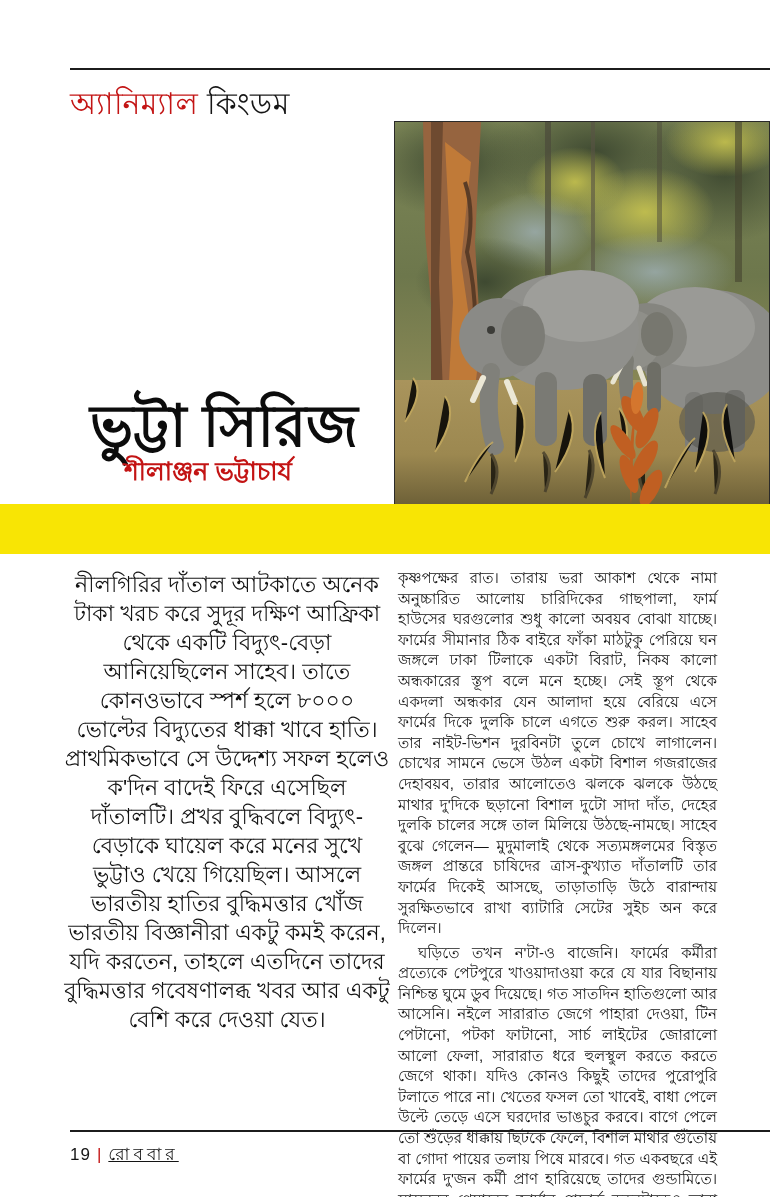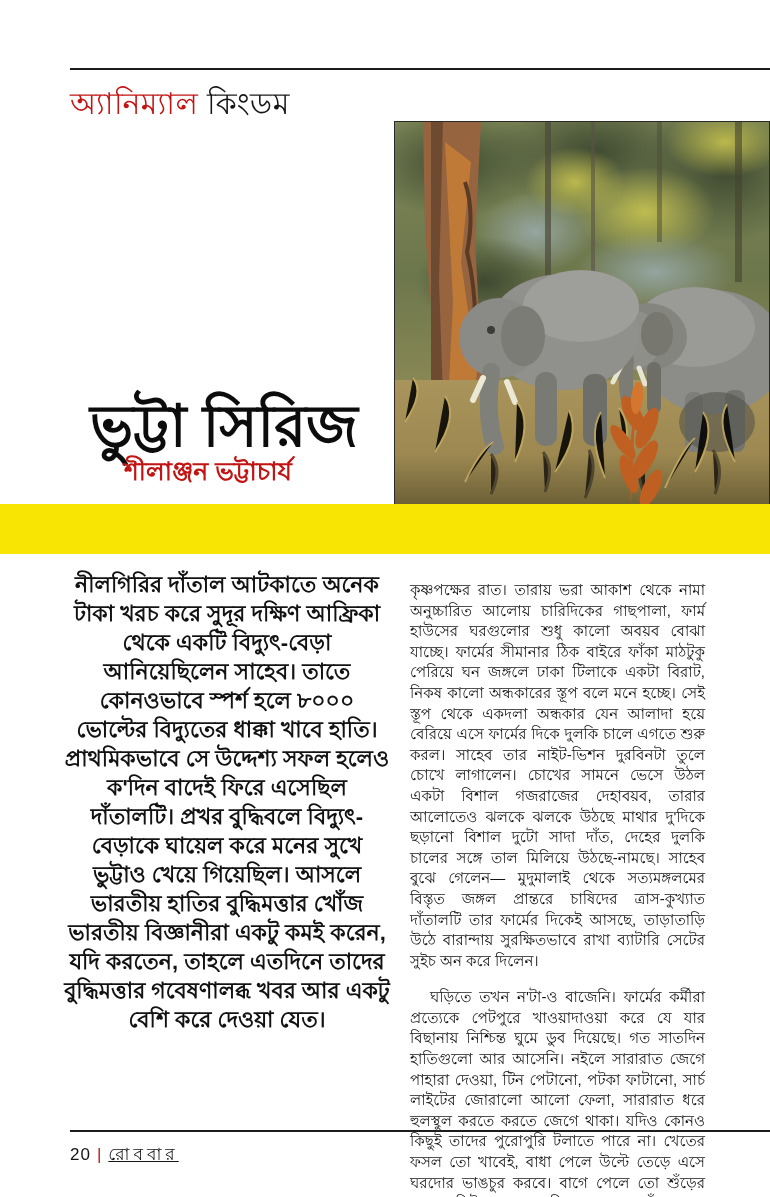--- a/index.html
+++ b/index.html
@@ -16,27 +16,27 @@
   
   .photo-frame{left:394px;top:121px;width:376px;height:384px;border:1px solid #2a2a2a;box-sizing:border-box;overflow:hidden;background:#77804f;}
   
   .title{left:58px;top:352px;width:332px;text-align:center;font-size:58px;line-height:1.3;font-weight:bold;color:#0c0c0c;margin-top:36px;}
   .author{left:58px;top:452px;width:300px;text-align:center;font-size:25px;font-weight:bold;color:#c31414;}
   
   .band{left:0;top:504px;width:770px;height:50px;background:#f8e504;}
   
   .col-left{
     left:64px;top:570px;width:326px;
-    font-size:22px;line-height:29px;text-align:center;color:#121212;font-weight:700;
+    font-size:22px;line-height:29px;text-align:center;color:#121212;font-weight:400;
   }
   .col-right{
     left:394px;top:564px;width:327px;
     font-size:15px;line-height:20.6px;text-align:justify;color:#141414;
   }
-  .col-right p{margin:16px;}
+  .col-right p{margin:4px;}
   .col-right p.indent{text-indent:20px;}
   
   .rule-bottom{left:70px;top:1130px;width:700px;height:2px;background:#1c1c1c;}
   .footer{left:70px;top:1141px;font-size:17px;letter-spacing:1px;color:#141414;white-space:nowrap;}
   .footer .sep{color:#c31414;padding:0 6px;}
   .footer .mag{letter-spacing:4px;text-decoration:underline;}
 </style>
 </head>
 <body>
 
@@ -168,14 +168,14 @@
 <div class="abs col-left">নীলগিরির দাঁতাল আটকাতে অনেক টাকা খরচ করে সুদূর দক্ষিণ আফ্রিকা থেকে একটি বিদ্যুৎ-বেড়া আনিয়েছিলেন সাহেব। তাতে কোনওভাবে স্পর্শ হলে ৮০০০ ভোল্টের বিদ্যুতের ধাক্কা খাবে হাতি। প্রাথমিকভাবে সে উদ্দেশ্য সফল হলেও ক'দিন বাদেই ফিরে এসেছিল দাঁতালটি। প্রখর বুদ্ধিবলে বিদ্যুৎ-বেড়াকে ঘায়েল করে মনের সুখে ভুট্টাও খেয়ে গিয়েছিল। আসলে ভারতীয় হাতির বুদ্ধিমত্তার খোঁজ ভারতীয় বিজ্ঞানীরা একটু কমই করেন, যদি করতেন, তাহলে এতদিনে তাদের বুদ্ধিমত্তার গবেষণালব্ধ খবর আর একটু বেশি করে দেওয়া যেত।</div>
 
 <div class="abs col-right">
   <p>কৃষ্ণপক্ষের রাত। তারায় ভরা আকাশ থেকে নামা অনুচ্চারিত আলোয় চারিদিকের গাছপালা, ফার্ম হাউসের ঘরগুলোর শুধু কালো অবয়ব বোঝা যাচ্ছে। ফার্মের সীমানার ঠিক বাইরে ফাঁকা মাঠটুকু পেরিয়ে ঘন জঙ্গলে ঢাকা টিলাকে একটা বিরাট, নিকষ কালো অন্ধকারের স্তূপ বলে মনে হচ্ছে। সেই স্তূপ থেকে একদলা অন্ধকার যেন আলাদা হয়ে বেরিয়ে এসে ফার্মের দিকে দুলকি চালে এগতে শুরু করল। সাহেব তার নাইট-ভিশন দুরবিনটা তুলে চোখে লাগালেন। চোখের সামনে ভেসে উঠল একটা বিশাল গজরাজের দেহাবয়ব, তারার আলোতেও ঝলকে ঝলকে উঠছে মাথার দু'দিকে ছড়ানো বিশাল দুটো সাদা দাঁত, দেহের দুলকি চালের সঙ্গে তাল মিলিয়ে উঠছে-নামছে। সাহেব বুঝে গেলেন— মুদুমালাই থেকে সত্যমঙ্গলমের বিস্তৃত জঙ্গল প্রান্তরে চাষিদের ত্রাস-কুখ্যাত দাঁতালটি তার ফার্মের দিকেই আসছে, তাড়াতাড়ি উঠে বারান্দায় সুরক্ষিতভাবে রাখা ব্যাটারি সেটের সুইচ অন করে দিলেন।</p>
   <p class="indent">ঘড়িতে তখন ন'টা-ও বাজেনি। ফার্মের কর্মীরা প্রত্যেকে পেটপুরে খাওয়াদাওয়া করে যে যার বিছানায় নিশ্চিন্ত ঘুমে ডুব দিয়েছে। গত সাতদিন হাতিগুলো আর আসেনি। নইলে সারারাত জেগে পাহারা দেওয়া, টিন পেটানো, পটকা ফাটানো, সার্চ লাইটের জোরালো আলো ফেলা, সারারাত ধরে হুলস্থুল করতে করতে জেগে থাকা। যদিও কোনও কিছুই তাদের পুরোপুরি টলাতে পারে না। খেতের ফসল তো খাবেই, বাধা পেলে উল্টে তেড়ে এসে ঘরদোর ভাঙচুর করবে। বাগে পেলে তো শুঁড়ের ধাক্কায় ছিটকে ফেলে, বিশাল মাথার গুঁতোয় বা গোদা পায়ের তলায় পিষে মারবে। গত একবছরে এই ফার্মের দু'জন কর্মী প্রাণ হারিয়েছে তাদের গুন্ডামিতে। সাহেবের পেয়ারের জার্মান শেফার্ড কুকুরটাকেও তারা আছড়ে মেরেছে।</p>
 
 </div>
 
 <div class="abs rule-bottom"></div>
 <div class="abs footer">
-  <span>20</span><span class="sep">|</span><span class="mag">রোববার</span>
+  <span>19</span><span class="sep">|</span><span class="mag">রোববার</span>
 </div>
 
 </body></html>

